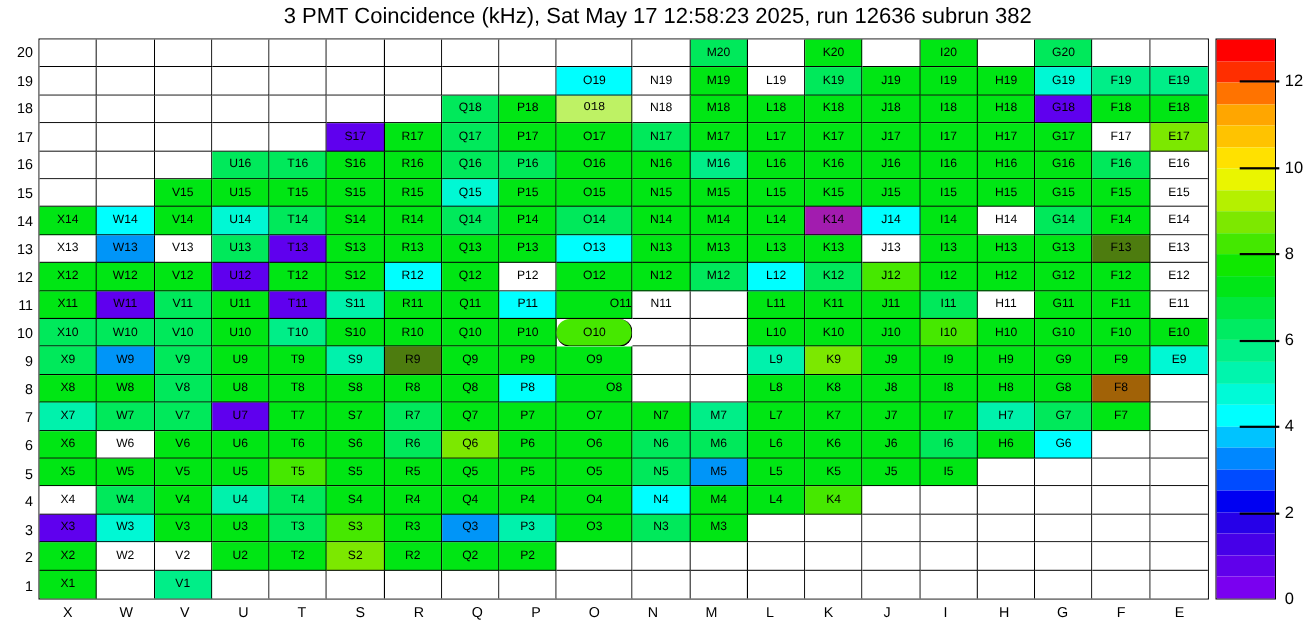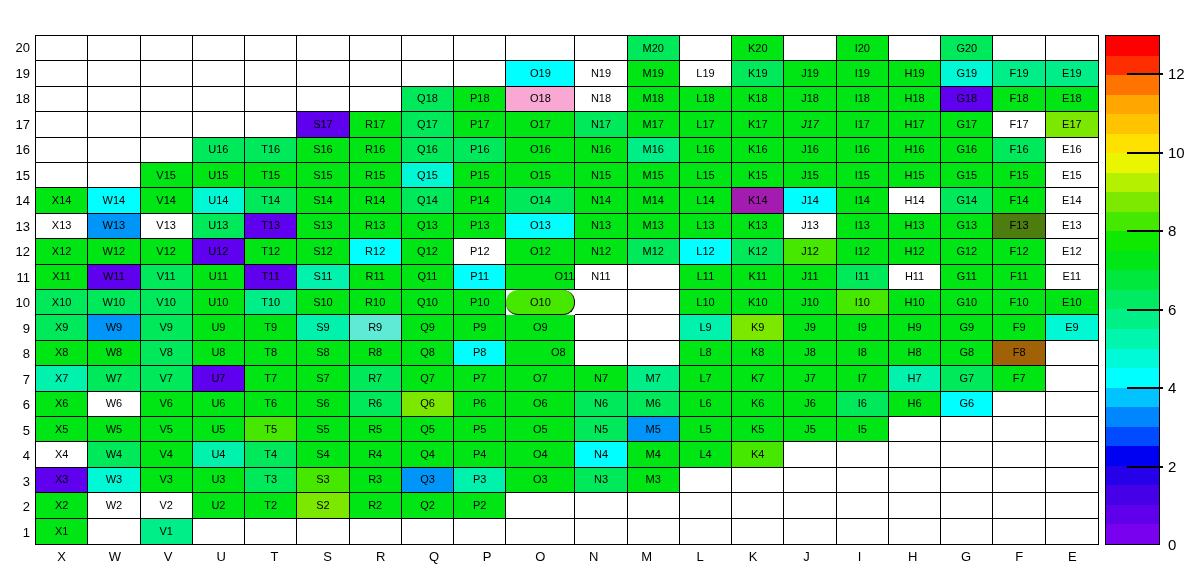--- a/index.html
+++ b/index.html
@@ -24,20 +24,21 @@
   #colorbar{position:absolute;left:1105px;top:35px;width:55px;height:510px;
         border:1px solid #000;box-sizing:border-box;display:flex;flex-direction:column;}
   #colorbar .band{flex:1 1 0;}
   .cb-tick-line{position:absolute;height:2px;background:#000;left:1127px;width:36px;}
   .cb-tick-label{position:absolute;left:1168px;width:28px;font-size:15px;line-height:15px;}
 </style>
 </head>
 <body>
 
 <div id="page">
+  <div id="chart-title">3 PMT Coincidence (kHz), Sat May 17 12:58:23 2025, run 12636 subrun 382</div>
 
   <div id="y-axis">
       <div class="ylab">20</div>
       <div class="ylab">19</div>
       <div class="ylab">18</div>
       <div class="ylab">17</div>
       <div class="ylab">16</div>
       <div class="ylab">15</div>
       <div class="ylab">14</div>
       <div class="ylab">13</div>
@@ -132,21 +133,21 @@
       <div class="cell"></div>
       <div class="cell"></div>
       <div class="cell"></div>
       <div class="cell"></div>
       <div class="cell" style="background: rgb(0, 233, 91);">
         <span>Q18</span>
       </div>
       <div class="cell" style="background: rgb(0, 230, 20);">
         <span>P18</span>
       </div>
-      <div class="cell" style="background: #f9a8d4;">
+      <div class="cell" style="background: #bef264; font-family: Liberation Mono, monospace;">
         <span>O18</span>
       </div>
       <div class="cell" style="background: rgb(255, 255, 255);">
         <span>N18</span>
       </div>
       <div class="cell" style="background: rgb(0, 230, 20);">
         <span>M18</span>
       </div>
       <div class="cell" style="background: rgb(0, 230, 20);">
         <span>L18</span>
@@ -197,21 +198,21 @@
       </div>
       <div class="cell" style="background: rgb(0, 230, 20);">
         <span>M17</span>
       </div>
       <div class="cell" style="background: rgb(0, 230, 20);">
         <span>L17</span>
       </div>
       <div class="cell" style="background: rgb(0, 230, 20);">
         <span>K17</span>
       </div>
-      <div class="cell" style="background: rgb(0, 230, 20); font-style: italic;">
+      <div class="cell" style="background: rgb(0, 230, 20);">
         <span>J17</span>
       </div>
       <div class="cell" style="background: rgb(0, 230, 20);">
         <span>I17</span>
       </div>
       <div class="cell" style="background: rgb(0, 230, 20);">
         <span>H17</span>
       </div>
       <div class="cell" style="background: rgb(0, 230, 20);">
         <span>G17</span>
@@ -637,21 +638,21 @@
       </div>
       <div class="cell" style="background: rgb(0, 230, 20);">
         <span>U9</span>
       </div>
       <div class="cell" style="background: rgb(0, 230, 20);">
         <span>T9</span>
       </div>
       <div class="cell" style="background: rgb(0, 242, 172);">
         <span>S9</span>
       </div>
-      <div class="cell" style="background: #5eead4;">
+      <div class="cell" style="background: #4d7c0f;">
         <span>R9</span>
       </div>
       <div class="cell" style="background: rgb(0, 230, 20);">
         <span>Q9</span>
       </div>
       <div class="cell" style="background: rgb(0, 230, 20);">
         <span>P9</span>
       </div>
       <div class="cell" style="background: rgb(0, 230, 20);">
         <span>O9</span>

